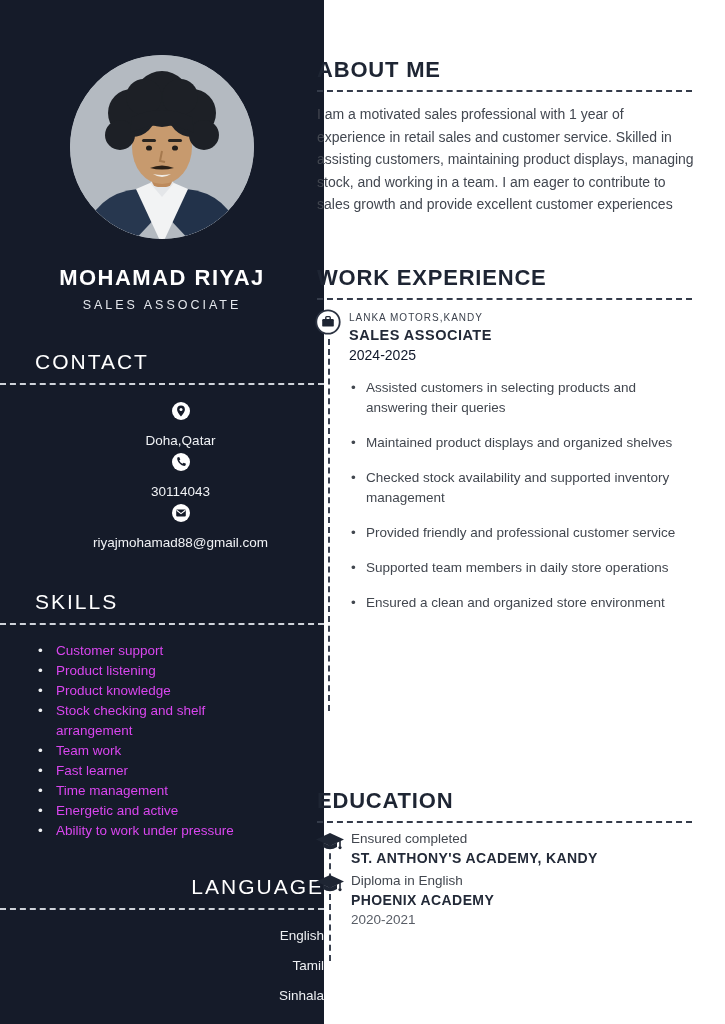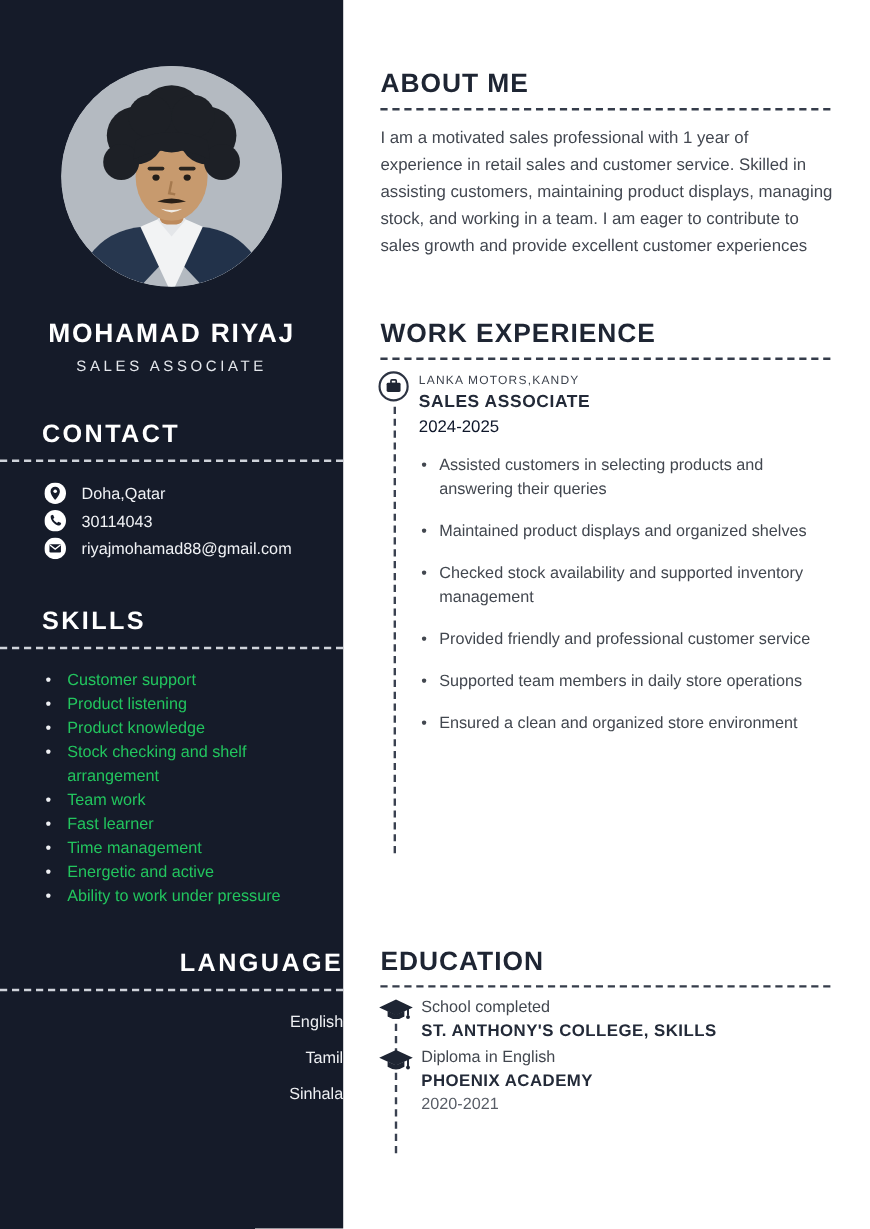--- a/index.html
+++ b/index.html
@@ -1,36 +1,36 @@
 <!DOCTYPE html>
 <html><head>
 <meta charset="utf-8">
 <style>
   * { margin:0; padding:0; box-sizing:border-box; }
   html,body { background:#ffffff; }
   body { font-family:"Liberation Sans", "DejaVu Sans", sans-serif; }
   .page { position:relative; width:725px; height:1024px; background:#ffffff; overflow:hidden; }
 
   
-  .sidebar { position:absolute; left:0; top:0; width:286px; height:1024px; background:#151b29; color:#eceef2; }
+  .sidebar { position:absolute; left:0; top:0; width:324px; height:1024px; background:#151b29; color:#eceef2; }
   .photo-wrap { width:184px; height:184px; border-radius:50%; overflow:hidden; margin:55px auto 0 auto; background:#b4bac1; }
   .photo-wrap svg { display:block; }
   .person-name { margin-top:26px; text-align:center; font-size:22px; font-weight:bold; letter-spacing:1.5px; color:#ffffff; }
   .person-title { margin-top:7px; text-align:center; font-size:12.5px; letter-spacing:3px; color:#e4e7ec; }
 
   .side-section { margin-top:38px; }
-  .side-h2 { padding-left:35px; font-size:21px; font-weight:bold; letter-spacing:2px; color:#ffffff; }
+  .side-h2 { padding-left:35px; font-size:21px; font-weight:normal; letter-spacing:2px; color:#ffffff; }
   .dash-light { border:none; border-top:2px dashed #cfd3da; margin:9px 0 0 0; width:100%; }
 
   .contact-rows { margin-top:17px; }
-  .contact-row { display:flex; align-items:center; gap:13px; padding-left:37px; margin-top:5px; font-size:13.5px; color:#f0f2f5; }
+  .contact-row { display:flex; align-items:center; gap:13px; padding-left:37px; margin-top:5px; font-size:13.5px; color:#f0f2f5;flex-direction:column; }
   .cicon { flex:0 0 18px; width:18px; height:18px; }
 
   .skill-list { margin-top:16px; list-style:none; padding-left:38px; width:255px; }
-  .skill-list li { position:relative; padding-left:18px; font-size:13.5px; line-height:20px; color:#22c55e; }
+  .skill-list li { position:relative; padding-left:18px; font-size:13.5px; line-height:20px; color:#d946ef; }
   .skill-list li::before { content:"•"; position:absolute; left:0; top:0; color:#eef0f3; }
 
   .lang-list { margin-top:18px; padding-left:35px; }
   .lang-list div { font-size:13.5px; color:#eef0f3; margin-bottom:15px; }
 
   
   .main { position:absolute; left:317px; top:0; width:375px; }
   .m-section { position:absolute; left:0; width:375px; }
   .m-h2 { font-size:22px; font-weight:bold; letter-spacing:0.8px; color:#1e2533; }
   .dash-dark { border:none; border-top:2px dashed #353c4a; margin:7px 0 0 0; width:100%; }
@@ -205,22 +205,22 @@
       <div class="edu-wrap">
         <div class="edu-timeline"></div>
 
         <div class="edu-entry">
           <svg class="edu-cap" viewBox="0 0 30 22">
             <polygon points="15,1 29,7.5 15,14 1,7.5" fill="#1e2533"></polygon>
             <path d="M8,10.5 v4.5 q7,4.5 14,0 v-4.5 l-7,3.2 z" fill="#1e2533"></path>
             <path d="M25,8.5 v6" stroke="#1e2533" stroke-width="1.6" fill="none"></path>
             <circle cx="25" cy="15.6" r="1.6" fill="#1e2533"></circle>
           </svg>
-          <div class="edu-degree">School completed</div>
-          <div class="edu-school">ST. ANTHONY'S COLLEGE, SKILLS</div>
+          <div class="edu-degree">Ensured completed</div>
+          <div class="edu-school">ST. ANTHONY'S ACADEMY, KANDY</div>
         </div>
 
         <div class="edu-entry">
           <svg class="edu-cap" viewBox="0 0 30 22">
             <polygon points="15,1 29,7.5 15,14 1,7.5" fill="#1e2533"></polygon>
             <path d="M8,10.5 v4.5 q7,4.5 14,0 v-4.5 l-7,3.2 z" fill="#1e2533"></path>
             <path d="M25,8.5 v6" stroke="#1e2533" stroke-width="1.6" fill="none"></path>
             <circle cx="25" cy="15.6" r="1.6" fill="#1e2533"></circle>
           </svg>
           <div class="edu-degree">Diploma in English</div>

